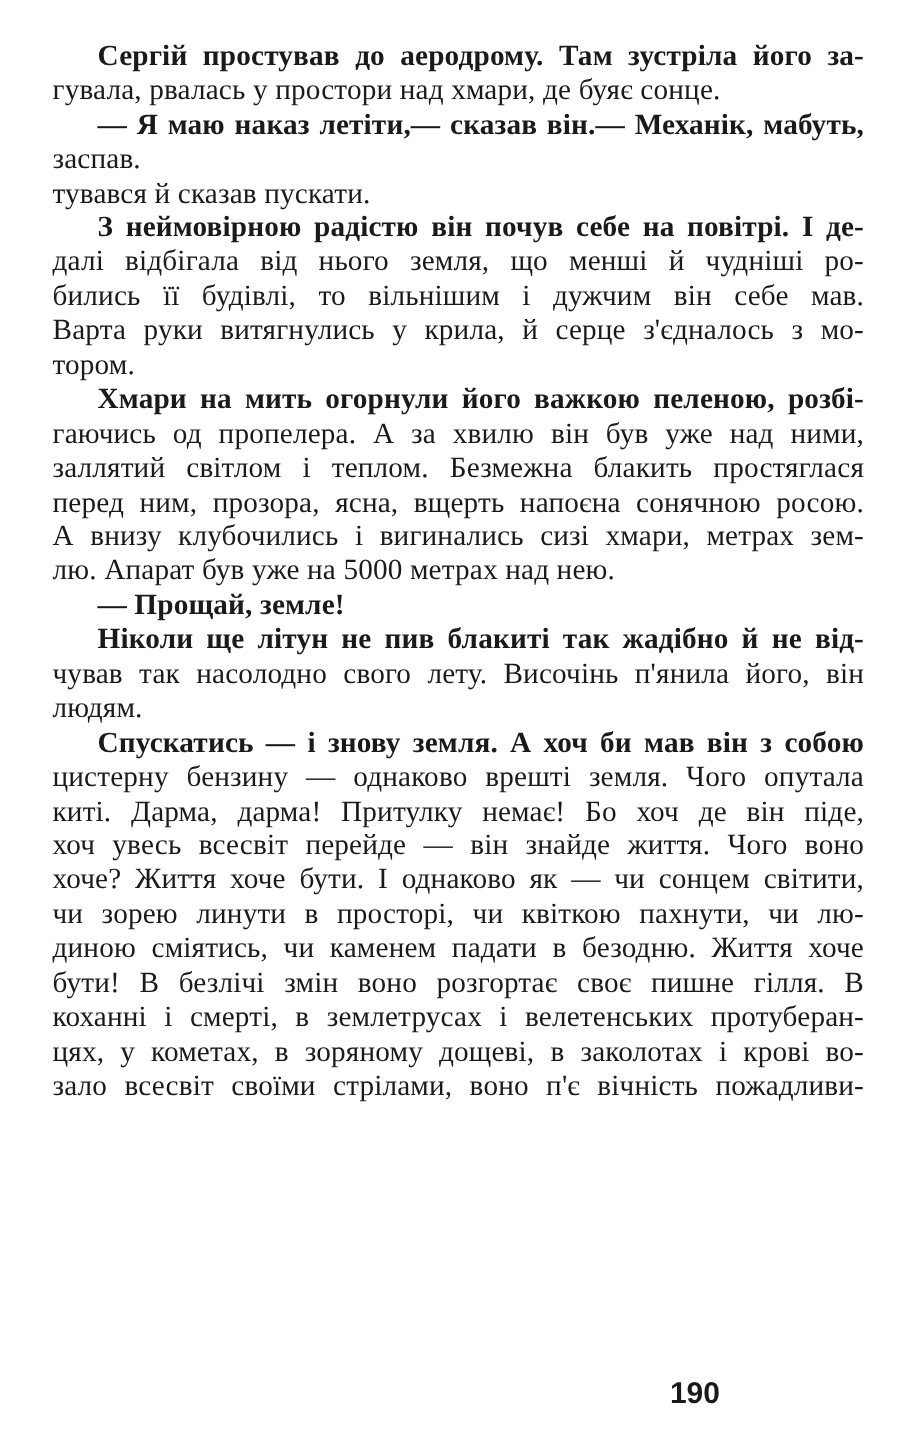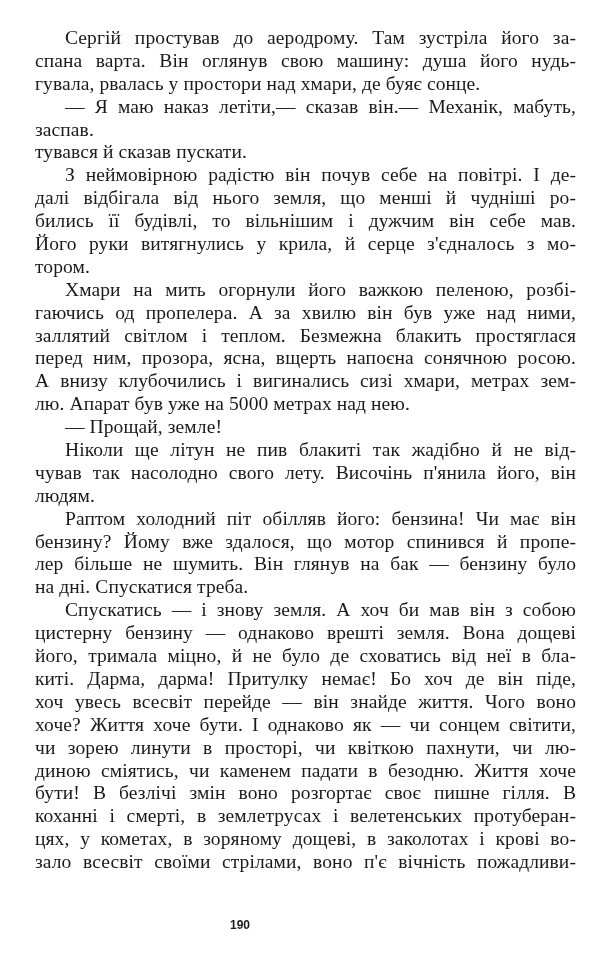--- a/index.html
+++ b/index.html
@@ -26,85 +26,78 @@
     height: 22.9px;
     line-height: 22.9px;
     font-size: 19.5px;
     white-space: nowrap;
     text-align: justify;
     text-align-last: justify;
     letter-spacing: 0.1px;
   }
   .line.indent {
     padding-left: 30px;
+    font-weight: bold;
   }
   .line.last {
     text-align-last: left;
   }
   .page-number {
     position: absolute;
     left: 0;
     width: 480px;
     top: 918px;
-    text-align: center;
-    font-size: 12px;
+    text-align: right;
+    font-size: 20px;
     font-weight: bold;
     font-family: "Liberation Sans", "DejaVu Sans", sans-serif;
     color: #1a1a1a;
   }
 </style>
 </head>
 <body>
 
 <div class="page" id="page-body">
     <div class="paragraph">
       <span class="line indent">Сергій простував до аеродрому. Там зустріла його за-</span>
-      <span class="line">спана варта. Він оглянув свою машину: душа його нудь-</span>
       <span class="line last">гувала, рвалась у простори над хмари, де буяє сонце.</span>
     </div>
     <div class="paragraph">
       <span class="line indent">— Я маю наказ летіти,— сказав він.— Механік, мабуть,</span>
       <span class="line last">заспав.</span>
     </div>
     <div class="paragraph">
       <span class="line last">тувався й сказав пускати.</span>
     </div>
     <div class="paragraph">
       <span class="line indent">З неймовірною радістю він почув себе на повітрі. І де-</span>
       <span class="line">далі відбігала від нього земля, що менші й чудніші ро-</span>
       <span class="line">бились її будівлі, то вільнішим і дужчим він себе мав.</span>
-      <span class="line">Його руки витягнулись у крила, й серце з'єдналось з мо-</span>
+      <span class="line">Варта руки витягнулись у крила, й серце з'єдналось з мо-</span>
       <span class="line last">тором.</span>
     </div>
     <div class="paragraph">
       <span class="line indent">Хмари на мить огорнули його важкою пеленою, розбі-</span>
       <span class="line">гаючись од пропелера. А за хвилю він був уже над ними,</span>
       <span class="line">заллятий світлом і теплом. Безмежна блакить простяглася</span>
       <span class="line">перед ним, прозора, ясна, вщерть напоєна сонячною росою.</span>
       <span class="line">А внизу клубочились і вигинались сизі хмари, метрах зем-</span>
       <span class="line last">лю. Апарат був уже на 5000 метрах над нею.</span>
     </div>
     <div class="paragraph">
       <span class="line indent last">— Прощай, земле!</span>
     </div>
     <div class="paragraph">
       <span class="line indent">Ніколи ще літун не пив блакиті так жадібно й не від-</span>
       <span class="line">чував так насолодно свого лету. Височінь п'янила його, він</span>
       <span class="line last">людям.</span>
     </div>
     <div class="paragraph">
-      <span class="line indent">Раптом холодний піт обілляв його: бензина! Чи має він</span>
-      <span class="line">бензину? Йому вже здалося, що мотор спинився й пропе-</span>
-      <span class="line">лер більше не шумить. Він глянув на бак — бензину було</span>
-      <span class="line last">на дні. Спускатися треба.</span>
-    </div>
-    <div class="paragraph">
       <span class="line indent">Спускатись — і знову земля. А хоч би мав він з собою</span>
-      <span class="line">цистерну бензину — однаково врешті земля. Вона дощеві</span>
-      <span class="line">його, тримала міцно, й не було де сховатись від неї в бла-</span>
+      <span class="line">цистерну бензину — однаково врешті земля. Чого опутала</span>
       <span class="line">киті. Дарма, дарма! Притулку немає! Бо хоч де він піде,</span>
       <span class="line">хоч увесь всесвіт перейде — він знайде життя. Чого воно</span>
       <span class="line">хоче? Життя хоче бути. І однаково як — чи сонцем світити,</span>
       <span class="line">чи зорею линути в просторі, чи квіткою пахнути, чи лю-</span>
       <span class="line">диною сміятись, чи каменем падати в безодню. Життя хоче</span>
       <span class="line">бути! В безлічі змін воно розгортає своє пишне гілля. В</span>
       <span class="line">коханні і смерті, в землетрусах і велетенських протуберан-</span>
       <span class="line">цях, у кометах, в зоряному дощеві, в заколотах і крові во-</span>
       <span class="line">зало всесвіт своїми стрілами, воно п'є вічність пожадливи-</span>
     </div>

